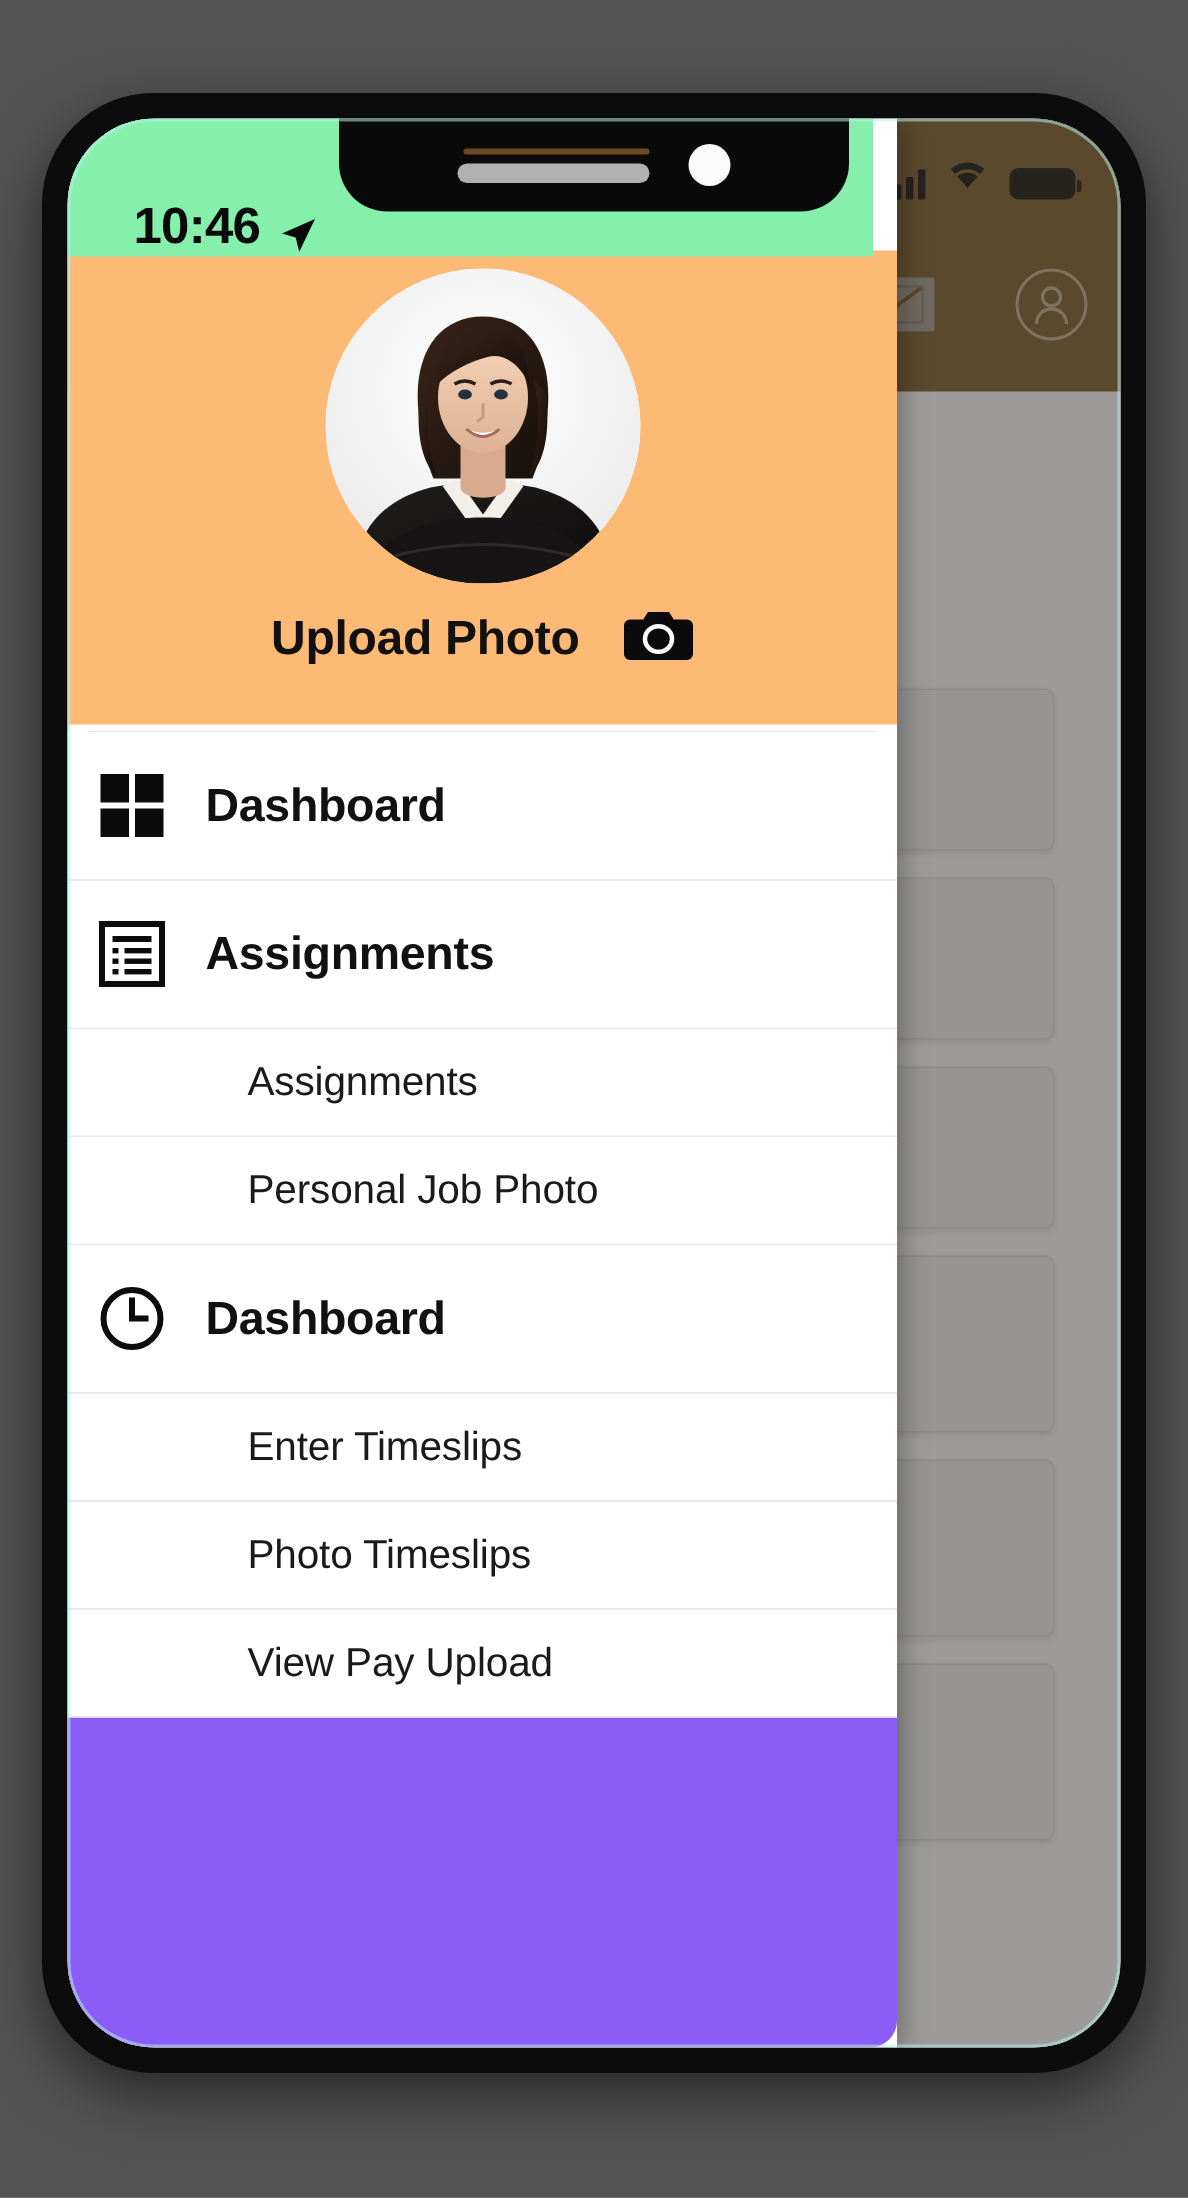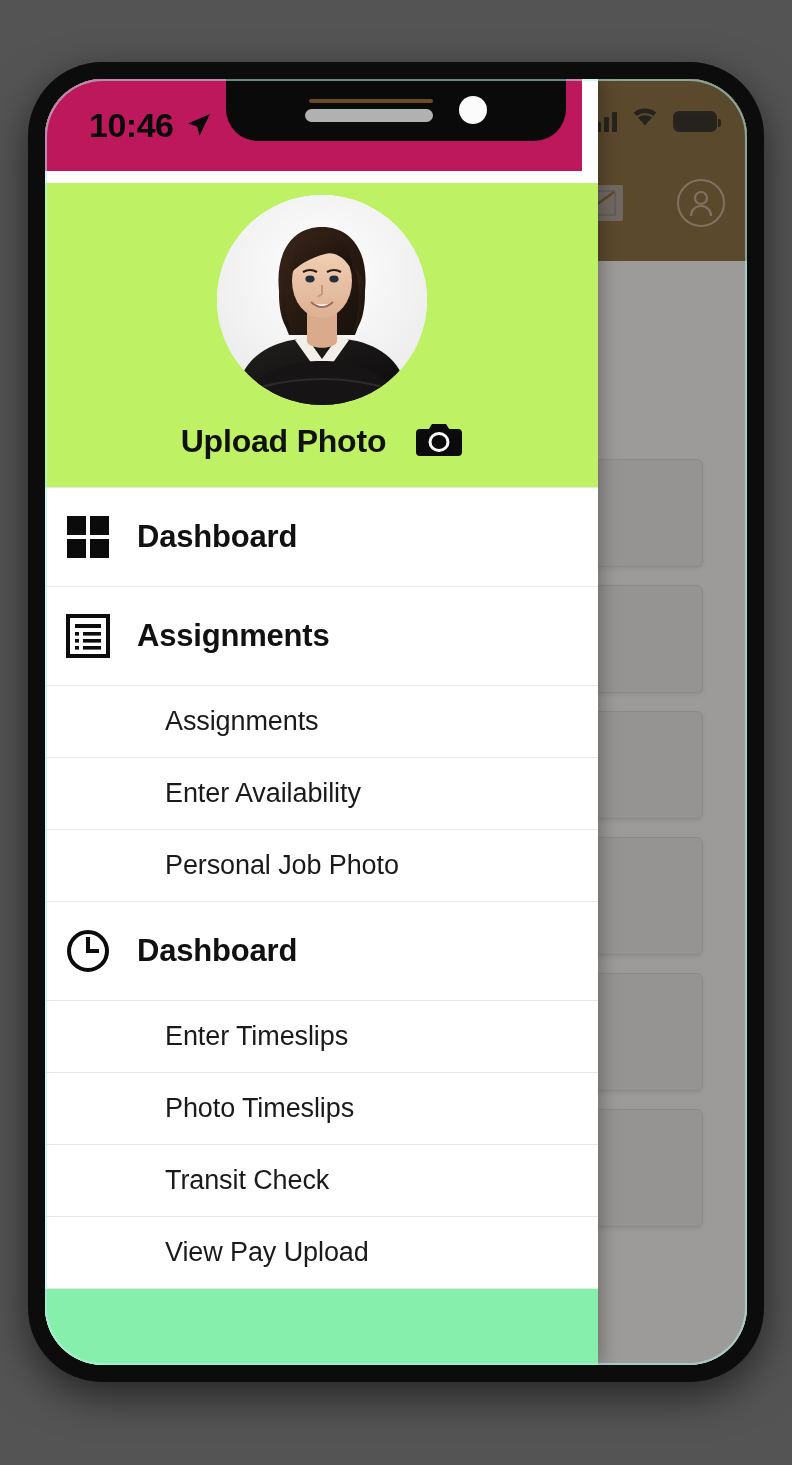--- a/index.html
+++ b/index.html
@@ -200,40 +200,40 @@
     box-shadow: 4px 0 16px rgba(0,0,0,0.28);
     overflow: hidden;
   }
 
   
   .statusbar {
     position: absolute;
     left: 0; right: 16px; top: 0;
     height: 92px;
     display: flex;
-    align-items: center;
+    align-items: flex-end;
     padding-left: 44px;
-    background: #be185d;
+    background: #86efac;
     z-index: 5;
   }
   .clock {
     font-size: 34px;
     font-weight: 700;
     color: #0a0a0a;
     letter-spacing: -0.5px;
   }
   .loc-arrow { margin-left: 12px; display: inline-flex; }
 
   
   .profile-block {
     position: absolute;
     left: 0; right: 0;
-    top: 104px;
+    top: 88px;
     height: 316px;
-    background: #bef264;
+    background: #fdba74;
     display: flex;
     flex-direction: column;
     align-items: center;
   }
   .avatar {
     width: 210px;
     height: 210px;
     border-radius: 50%;
     margin-top: 12px;
     overflow: hidden;
@@ -254,22 +254,23 @@
     color: #111;
     letter-spacing: -0.2px;
   }
 
   
   .menu {
     position: absolute;
     left: 0; right: 0;
     top: 408px;
     bottom: 0;
-    background: #86efac;
+    background: #8b5cf6;
     border-top: 1.5px solid #e6e6e6;
+    border-radius: 18px;
   }
   .row {
     display: flex;
     align-items: center;
     border-bottom: 1.5px solid #e9e9e9;
     background: #fff;
   }
   .row.section {
     height: 99px;
     padding-left: 20px;
@@ -512,23 +513,20 @@
               <rect x="17" y="32" width="18" height="3.6" fill="#0b0b0b"></rect>
             </svg>
           </span>
           <span class="sec-label">Assignments</span>
         </div>
 
         <div class="row sub">
           <span class="sub-label">Assignments</span>
         </div>
         <div class="row sub">
-          <span class="sub-label">Enter Availability</span>
-        </div>
-        <div class="row sub">
           <span class="sub-label">Personal Job Photo</span>
         </div>
 
         <div class="row section">
           <span class="sec-icon">
             <svg width="44" height="44" viewBox="0 0 44 44">
               <circle cx="22" cy="22" r="19" fill="none" stroke="#0b0b0b" stroke-width="4"></circle>
               <path d="M22 10v12h9" fill="none" stroke="#0b0b0b" stroke-width="4" stroke-linecap="square"></path>
             </svg>
           </span>
@@ -536,23 +534,20 @@
         </div>
 
         <div class="row sub">
           <span class="sub-label">Enter Timeslips</span>
         </div>
         <div class="row sub">
           <span class="sub-label">Photo Timeslips</span>
         </div>
 
 
-        <div class="row sub">
-          <span class="sub-label">Transit Check</span>
-        </div>
         <div class="row sub">
           <span class="sub-label">View Pay Upload</span>
         </div>
 
       </div>
     </div>
 
     <div class="notch">
       <span class="speaker-wrap">
         <span class="speaker-line"></span>

